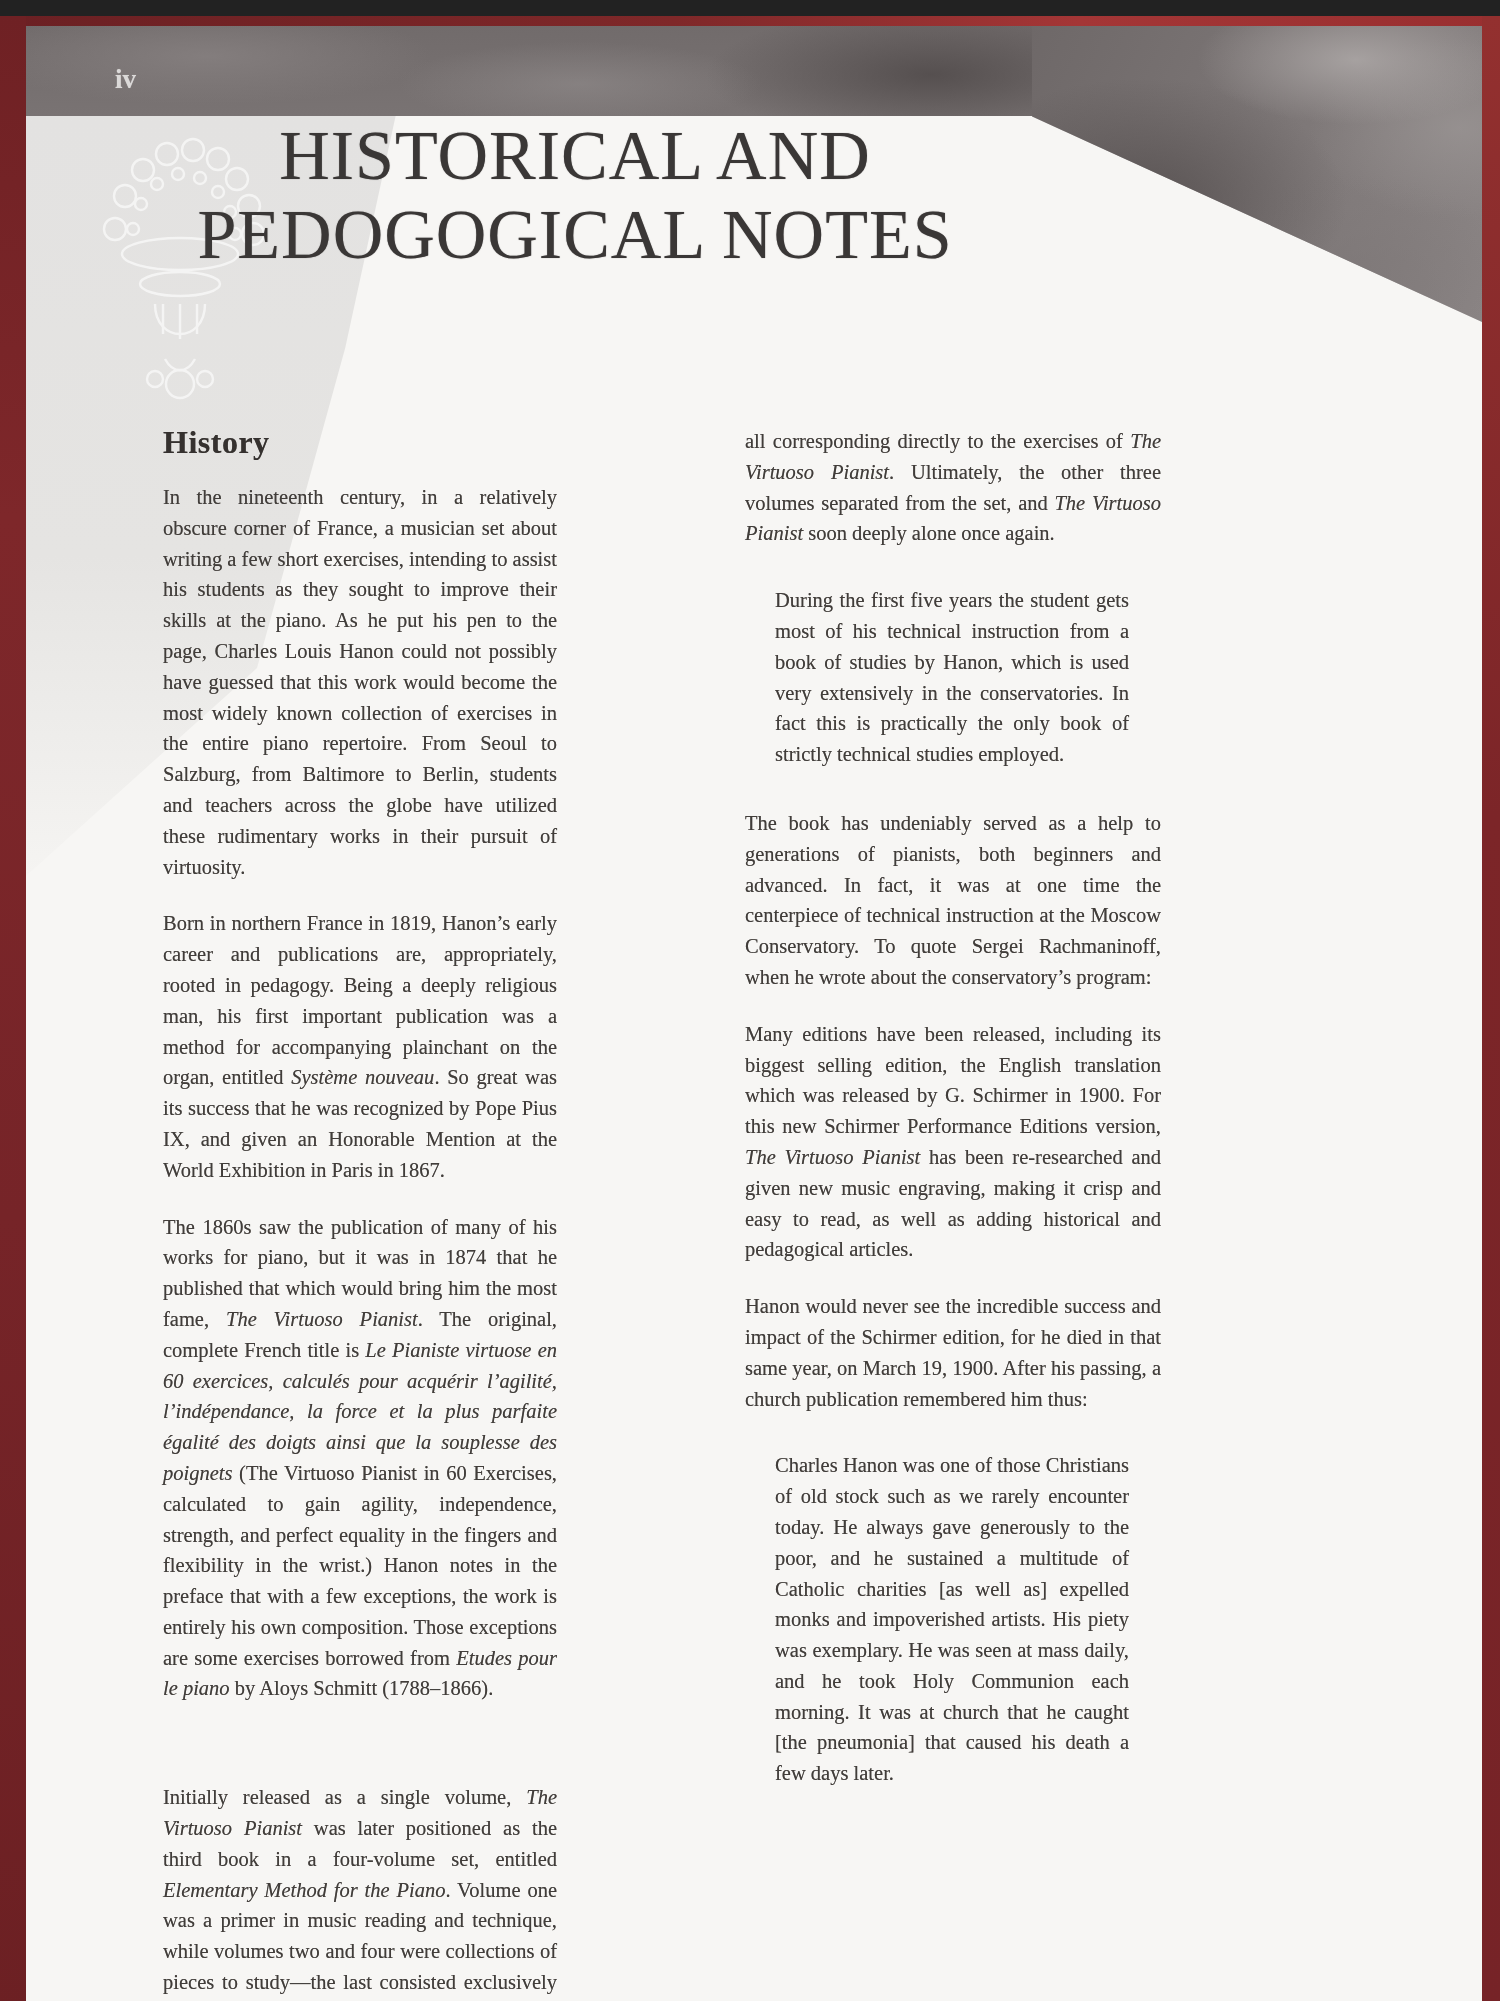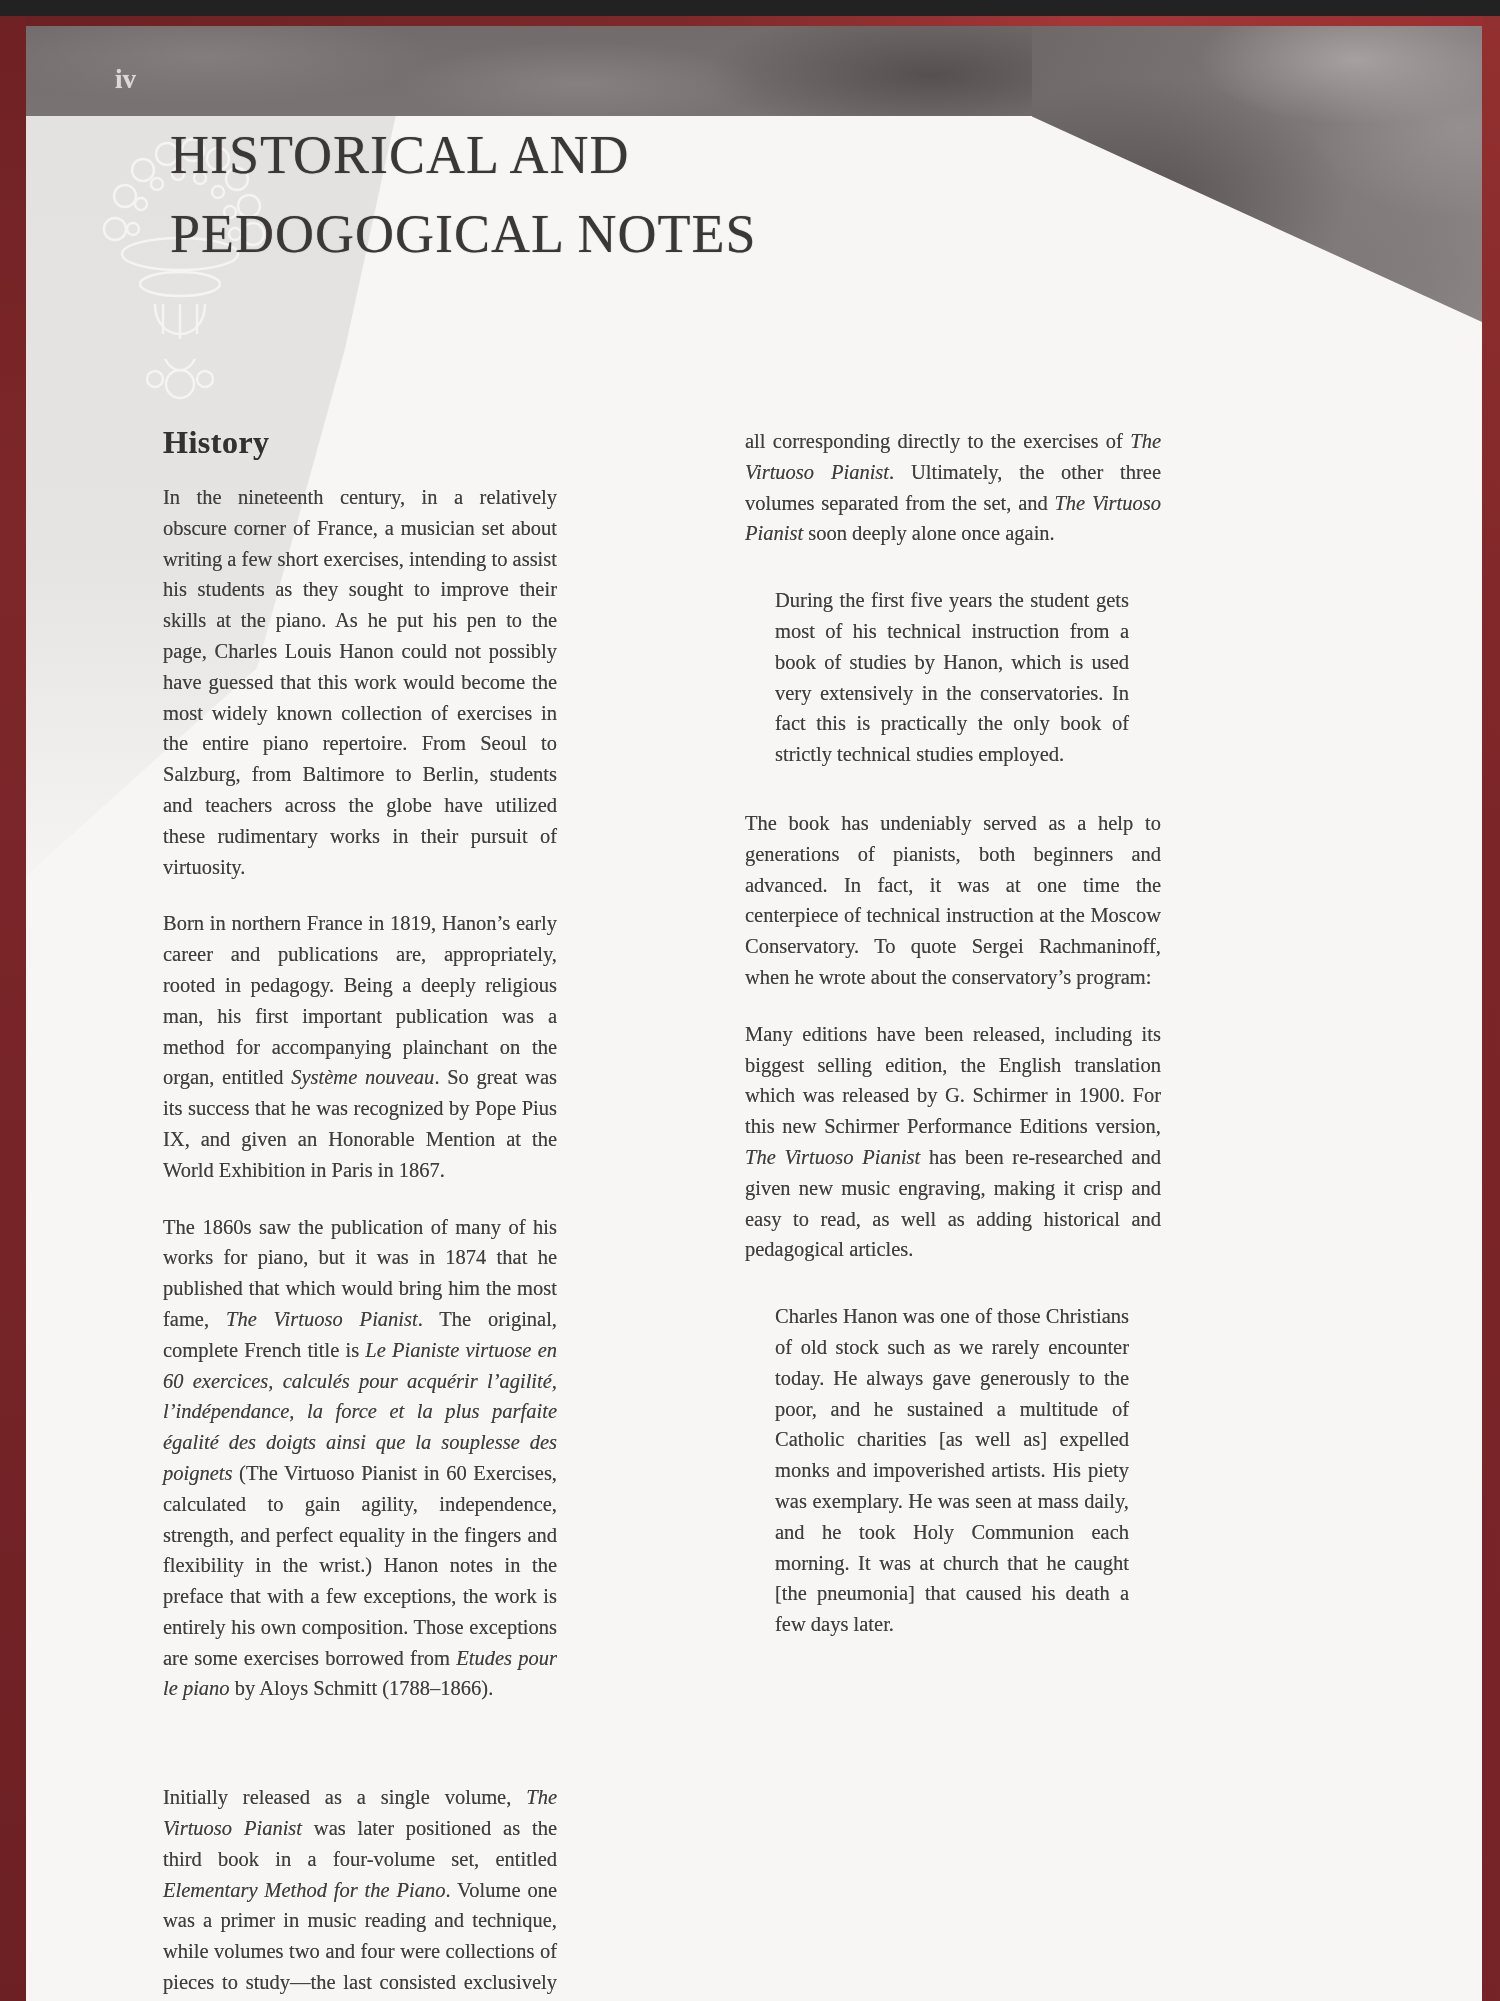--- a/index.html
+++ b/index.html
@@ -39,21 +39,21 @@
     clip-path:polygon(0 0,88% 0,76% 29%,55% 69%,0 95%);
     background:linear-gradient(180deg,#e3e2e1 0%,#e5e4e2 55%,rgba(238,237,235,0) 100%);}
   
   .crest{position:absolute;z-index:6;left:85px;top:118px;width:190px;height:272px;opacity:.62;}
   .crest *{stroke:#ffffff;stroke-width:2.4;fill:none;}
   
   .folio{position:absolute;z-index:10;left:115px;top:48px;
     font-weight:bold;font-size:27px;color:#dbd9d8;text-shadow:0 0 1px rgba(255,255,255,.4);}
   
   .title{position:absolute;z-index:10;left:170px;top:100px;width:810px;
-    font-size:54px;line-height:79px;color:#3a3736;
+    text-align:center;font-size:70px;line-height:79px;color:#3a3736;
     letter-spacing:1px;text-shadow:0 0 1px rgba(58,55,54,.55);}
   
   .col{position:absolute;z-index:10;color:#413d3a;font-size:20.5px;line-height:30.8px;
     text-align:justify;text-shadow:0 0 .6px rgba(65,61,58,.6);}
   .col-left{left:163px;top:404px;width:394px;}
   .col-right{left:745px;top:410px;width:416px;}
   .col h2{font-size:32px;line-height:44px;margin:0 0 18px 0;font-weight:bold;
     color:#35312f;letter-spacing:.5px;text-align:left;}
   .para{margin:0 0 26px 0;}
   .para:last-child{margin-bottom:0;}
@@ -112,20 +112,21 @@
     <p class="para"><span>Born in northern France in 1819, Hanon’s early career and publications are, appropriately, rooted in pedagogy. Being a deeply religious man, his first important publication was a method for accompanying plainchant on the organ, entitled </span><i>Système nouveau</i><span>. So great was its success that he was recognized by Pope Pius IX, and given an Honorable Mention at the World Exhibition in Paris in 1867.</span></p>
     <p class="para"><span>The 1860s saw the publication of many of his works for piano, but it was in 1874 that he published that which would bring him the most fame, </span><i>The Virtuoso Pianist</i><span>. The original, complete French title is </span><i>Le Pianiste virtuose en 60 exercices, calculés pour acquérir l’agilité, l’indépendance, la force et la plus parfaite égalité des doigts ainsi que la souplesse des poignets</i><span> (The Virtuoso Pianist in 60 Exercises, calculated to gain agility, independence, strength, and perfect equality in the fingers and flexibility in the wrist.) Hanon notes in the preface that with a few exceptions, the work is entirely his own composition. Those exceptions are some exercises borrowed from </span><i>Etudes pour le piano</i><span> by Aloys Schmitt (1788–1866).</span></p>
     <p class="para gap-before"><span>Initially released as a single volume, </span><i>The Virtuoso Pianist</i><span> was later positioned as the third book in a four-volume set, entitled </span><i>Elementary Method for the Piano</i><span>. Volume one was a primer in music reading and technique, while volumes two and four were collections of pieces to study—the last consisted exclusively of works by Hanon himself,</span></p>
   </div>
 
   <div class="col col-right">
     <p class="para"><span>all corresponding directly to the exercises of </span><i>The Virtuoso Pianist</i><span>. Ultimately, the other three volumes separated from the set, and </span><i>The Virtuoso Pianist</i><span> soon deeply alone once again.</span></p>
     <p class="para quote"><span>During the first five years the student gets most of his technical instruction from a book of studies by Hanon, which is used very extensively in the conservatories. In fact this is practically the only book of strictly technical studies employed.</span></p>
     <p class="para"><span>The book has undeniably served as a help to generations of pianists, both beginners and advanced. In fact, it was at one time the centerpiece of technical instruction at the Moscow Conservatory. To quote Sergei Rachmaninoff, when he wrote about the conservatory’s program:</span></p>
     <p class="para"><span>Many editions have been released, including its biggest selling edition, the English translation which was released by G. Schirmer in 1900. For this new Schirmer Performance Editions version, </span><i>The Virtuoso Pianist</i><span> has been re-researched and given new music engraving, making it crisp and easy to read, as well as adding historical and pedagogical articles.</span></p>
+    <p class="para"><span>Hanon would never see the incredible success and impact of the Schirmer edition, for he died in that same year, on March 19, 1900. After his passing, a church publication remembered him thus:</span></p>
     <p class="para quote"><span>Charles Hanon was one of those Christians of old stock such as we rarely encounter today. He always gave generously to the poor, and he sustained a multitude of Catholic charities [as well as] expelled monks and impoverished artists. His piety was exemplary. He was seen at mass daily, and he took Holy Communion each morning. It was at church that he caught [the pneumonia] that caused his death a few days later.</span></p>
   </div>
 
   <div class="edge edge-top"></div>
   <div class="edge edge-left"></div>
   <div class="edge edge-right"></div>
   <div class="edge edge-bottom"></div>
 
 </div>
 

